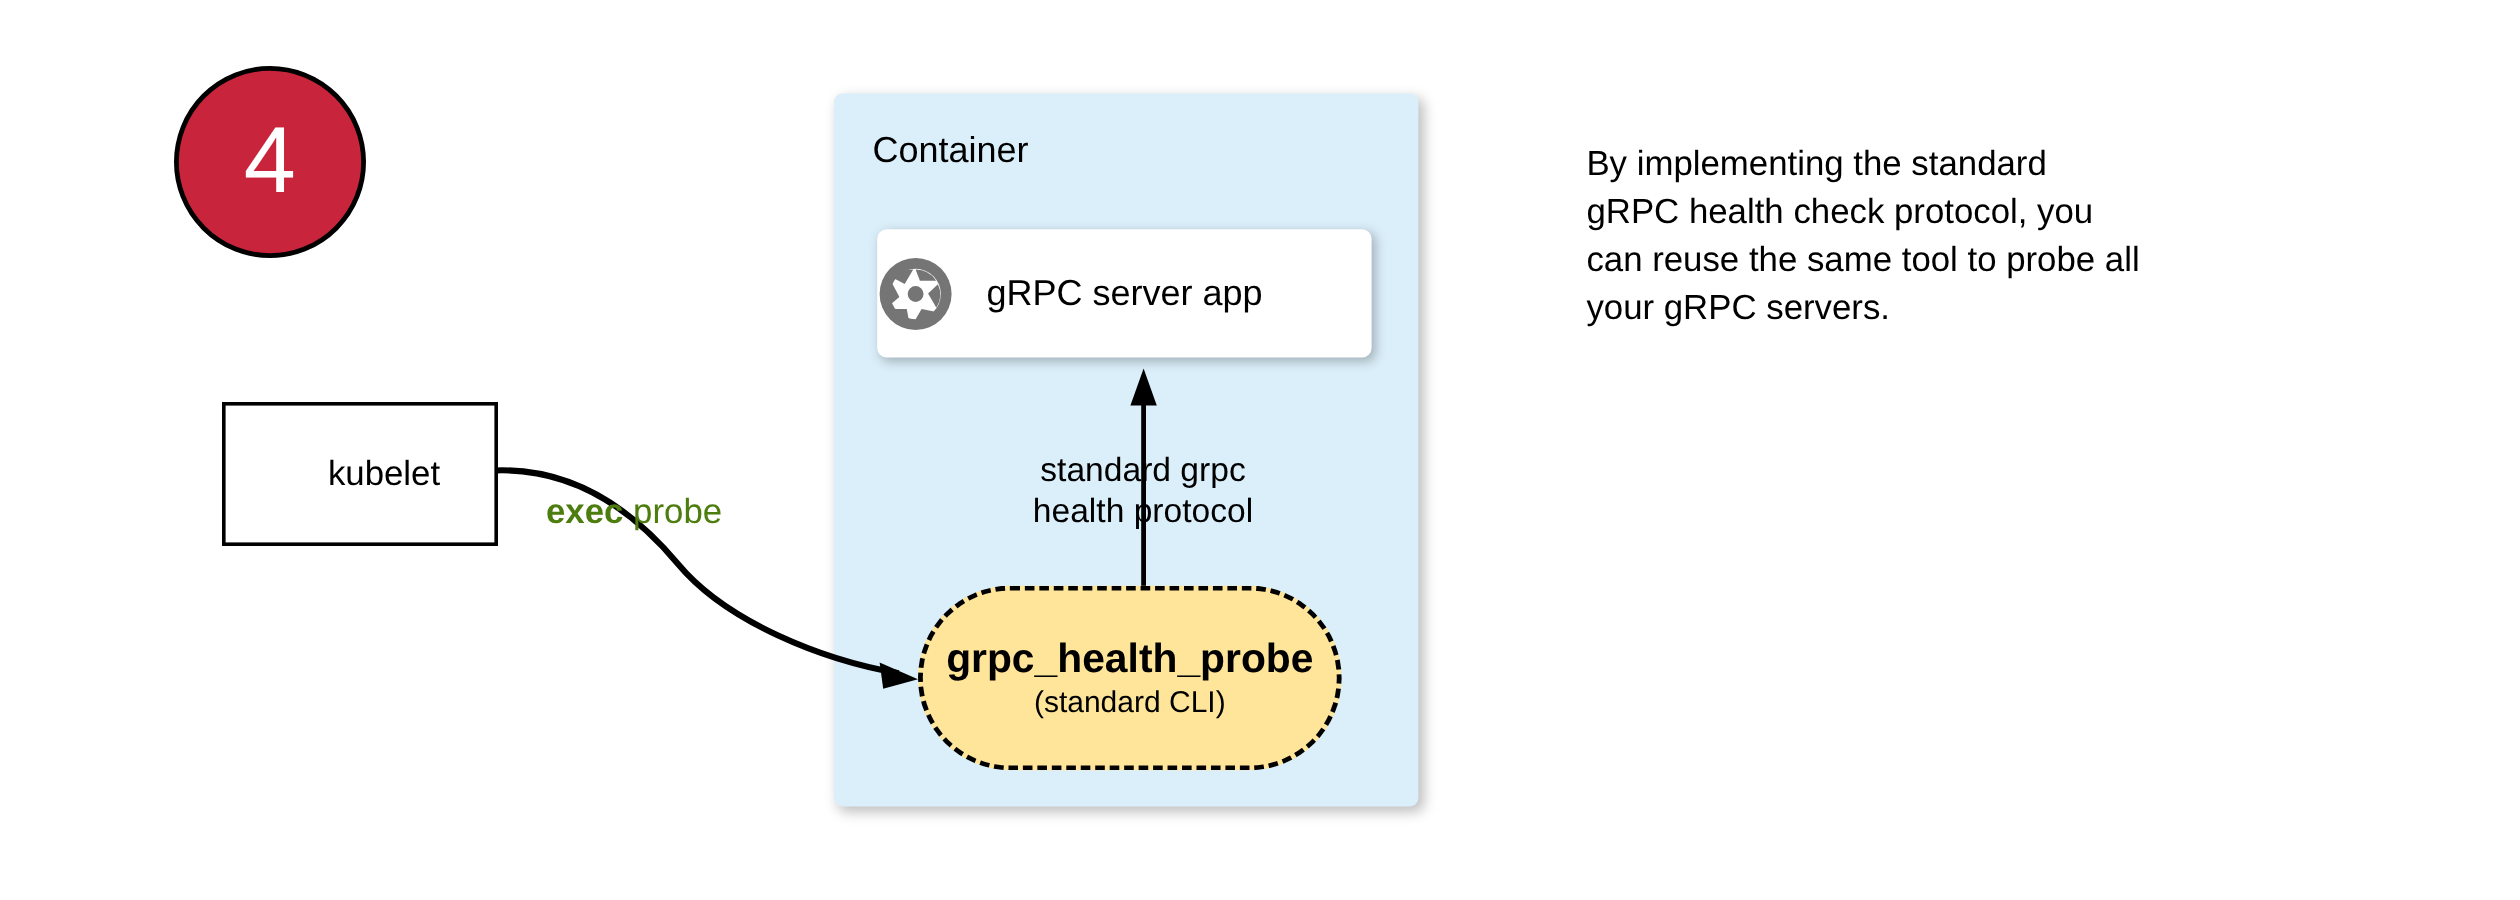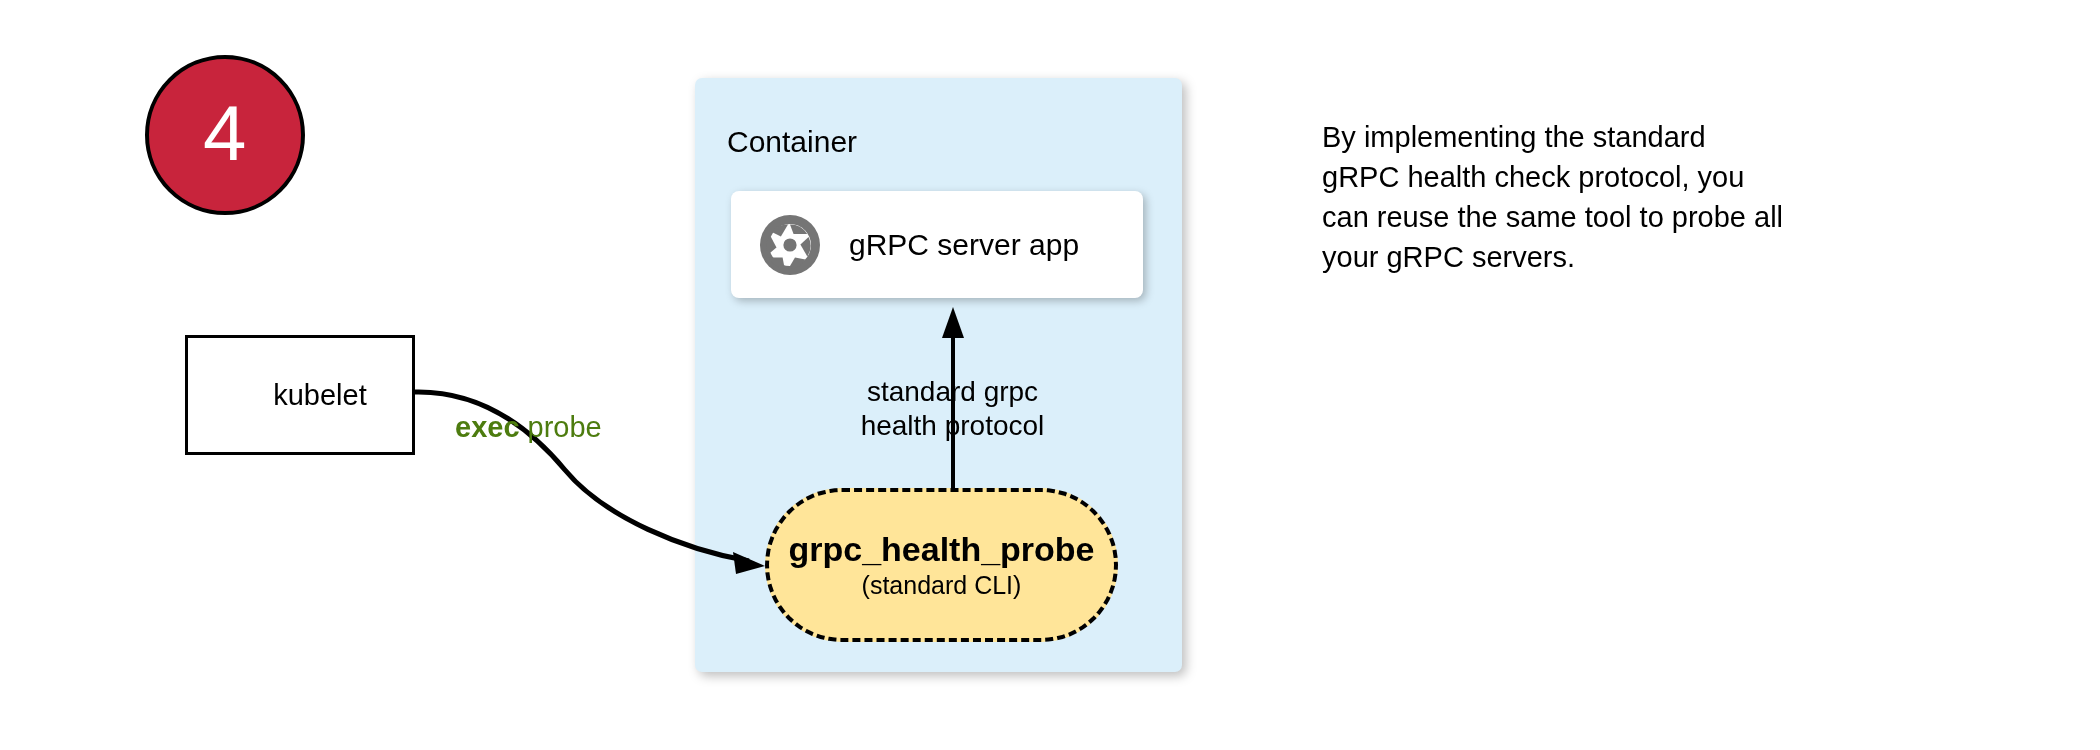--- a/index.html
+++ b/index.html
@@ -55,37 +55,35 @@
     box-shadow: 4px 4px 11px rgba(0,0,0,0.26);
   }
   .container-label {
     position: absolute;
     left: 727px;
     top: 108px;
     font-size: 30px;
     line-height: 1.2;
     color: #000000;
     white-space: nowrap;
-    margin-top: 16px;
   }
 
   
   .server-card {
     position: absolute;
     left: 731px;
     top: 191px;
     width: 412px;
     height: 107px;
     background: #ffffff;
     border-radius: 8px;
     box-sizing: border-box;
     box-shadow: 3px 3px 9px rgba(0,0,0,0.25);
     display: flex;
     align-items: center;
-    padding-left: 27px;
   }
   .aperture-icon {
     width: 64px;
     height: 64px;
     flex: 0 0 auto;
     display: block;
   }
   .server-card-label {
     margin-left: 27px;
     font-size: 30px;

